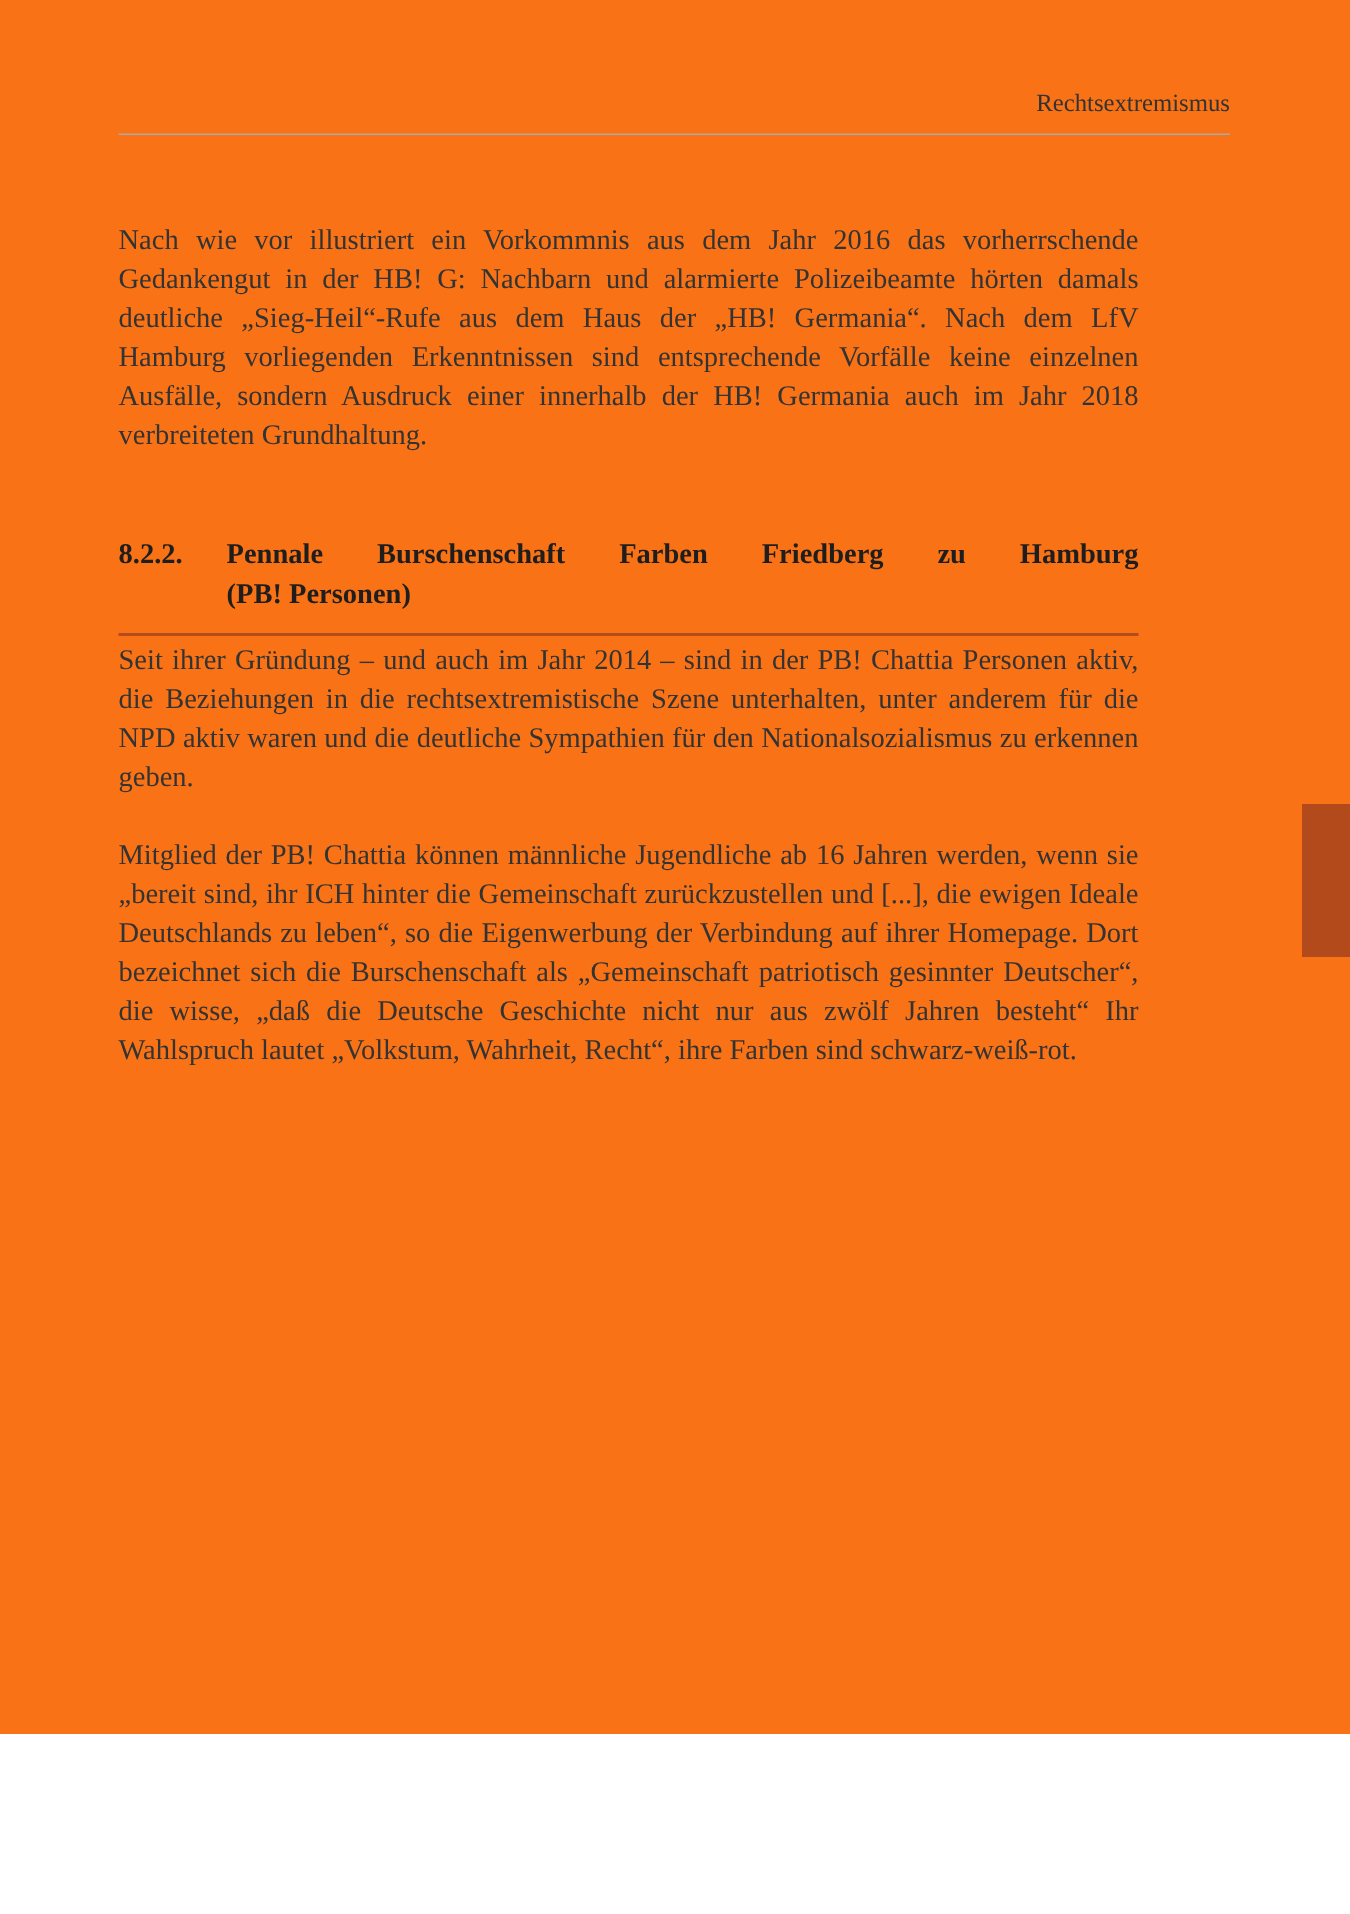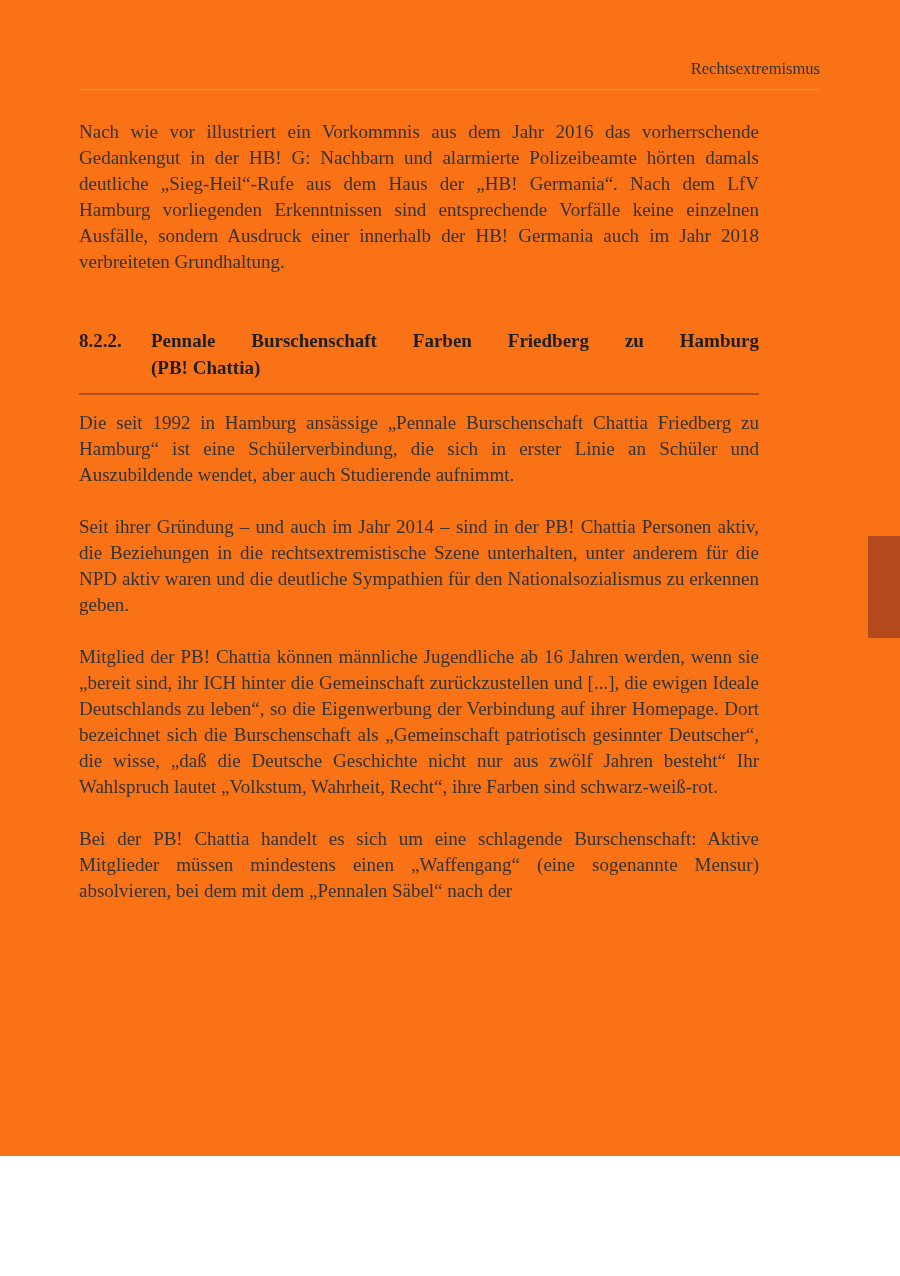--- a/index.html
+++ b/index.html
@@ -28,37 +28,37 @@
     position: absolute;
     top: 89px;
     left: 79px;
     width: 741px;
     border-top: 1px solid #a9a9a9;
   }
 
   
   .content {
     position: absolute;
-    top: 119px;
+    top: 148px;
     left: 79px;
     width: 680px;
     font-size: 19px;
     line-height: 26px;
     text-align: justify;
     hyphens: auto;
     -webkit-hyphens: auto;
   }
   .content p {
     margin: 0 0 26px 0;
   }
 
   
   .section-heading {
     margin-top: 52px;
-    margin-bottom: 15px;
+    margin-bottom: 4px;
     color: #1e1e1e;
   }
   .sh-row {
     display: flex;
     font-weight: bold;
     font-size: 19px;
     line-height: 27px;
     text-align: left;
   }
   .sh-num {
@@ -112,34 +112,32 @@
 
   <div class="content">
 
     <p>Nach wie vor illustriert ein Vorkommnis aus dem Jahr 2016 das vorherrschende Gedankengut in der HB! G: Nachbarn und alarmierte Polizeibeamte hörten damals deutliche „Sieg-Heil“-Rufe aus dem Haus der „HB! Germania“. Nach dem LfV Hamburg vorliegenden Erkenntnissen sind entsprechende Vorfälle keine einzelnen Ausfälle, sondern Ausdruck einer innerhalb der HB! Germania auch im Jahr 2018 verbreiteten Grundhaltung.</p>
 
     <div class="section-heading">
       <div class="sh-row">
         <span class="sh-num">8.2.2.</span>
         <div class="sh-title">
           <div class="sh-line1">Pennale Burschenschaft Farben Friedberg zu Hamburg</div>
-          <div>(PB! Chattia)</div>
+          <div>(PB! Personen)</div>
         </div>
       </div>
       <div class="sh-rule"></div>
     </div>
 
-    <p class="after-heading">Die seit 1992 in Hamburg ansässige „Pennale Burschenschaft Chattia Friedberg zu Hamburg“ ist eine Schülerverbindung, die sich in erster Linie an Schüler und Auszubildende wendet, aber auch Studierende aufnimmt.</p>
 
     <p>Seit ihrer Gründung – und auch im Jahr 2014 – sind in der PB! Chattia Personen aktiv, die Beziehungen in die rechtsextremistische Szene unterhalten, unter anderem für die NPD aktiv waren und die deutliche Sympathien für den Nationalsozialismus zu erkennen geben.</p>
 
     <p>Mitglied der PB! Chattia können männliche Jugendliche ab 16 Jahren werden, wenn sie „bereit sind, ihr ICH hinter die Gemeinschaft zurückzustellen und [...], die ewigen Ideale Deutschlands zu leben“, so die Eigenwerbung der Verbindung auf ihrer Homepage. Dort bezeichnet sich die Burschenschaft als „Gemeinschaft patriotisch gesinnter Deutscher“, die wisse, „daß die Deutsche Geschichte nicht nur aus zwölf Jahren besteht“ Ihr Wahlspruch lautet „Volkstum, Wahrheit, Recht“, ihre Farben sind schwarz-weiß-rot.</p>
 
 
-    <p>Bei der PB! Chattia handelt es sich um eine schlagende Burschenschaft: Aktive Mitglieder müssen mindestens einen „Waffengang“ (eine sogenannte Mensur) absolvieren, bei dem mit dem „Pennalen Säbel“ nach der</p>
 
   </div>
 
   <div class="chapter-tab"></div>
 
   <div class="page-number">161</div>
 
 </div>
 
 </body></html>

